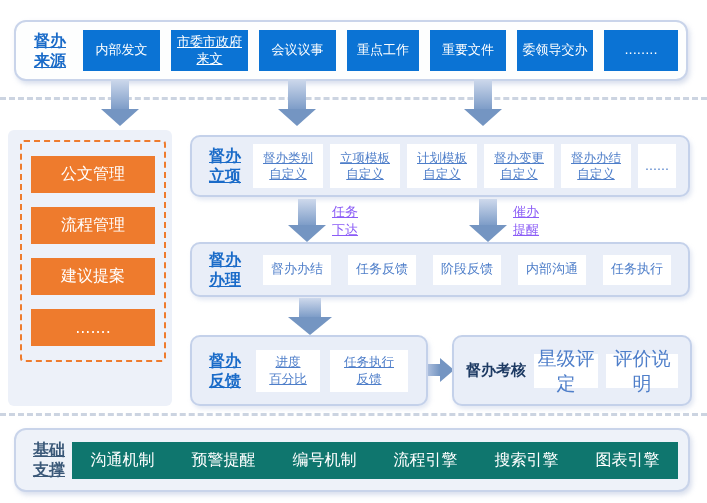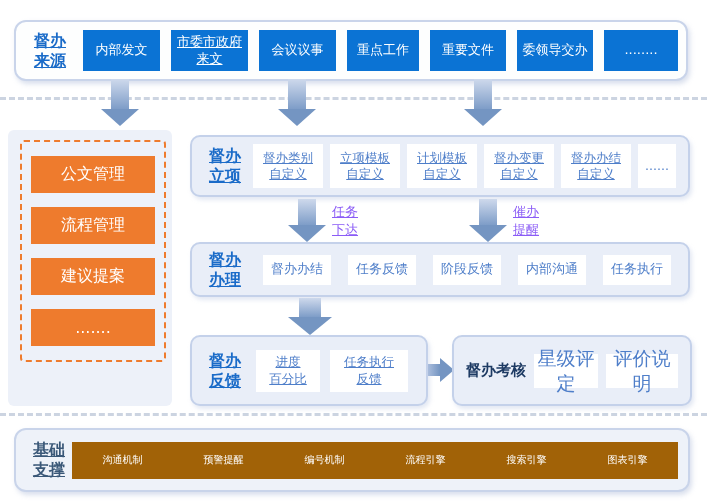--- a/index.html
+++ b/index.html
@@ -53,21 +53,21 @@
   .arr-h{position:absolute;display:flex;align-items:center;}
   .arr-h .shaft{height:12px;background:linear-gradient(90deg,#a9bcdc,#7495c2);}
   .arr-h .head{width:0;height:0;border-top:12px solid transparent;border-bottom:12px solid transparent;
                border-left:14px solid #7495c2;}
   .arrow-label{position:absolute;font-size:13px;color:#8b5cf6;line-height:1.35;}
 
   
   .bottom-panel{left:14px;top:428px;width:676px;height:64px;padding:0 10px;box-sizing:border-box;
                 background:#eef2f9;}
   .fd-label{font-weight:bold;color:#3a5878;font-size:16px;line-height:1.25;text-align:center;flex:none;width:46px;}
-  .fd-box{flex:1;height:37px;background:#a16207;color:#fff;font-size:10px;
+  .fd-box{flex:1;height:37px;background:#0f766e;color:#fff;font-size:16px;
           display:flex;align-items:center;justify-content:center;}
 </style>
 </head>
 <body>
 
 <div class="stage">
 
   <div class="divider" style="top:97px"></div>
   <div class="divider" style="top:413px"></div>
 

